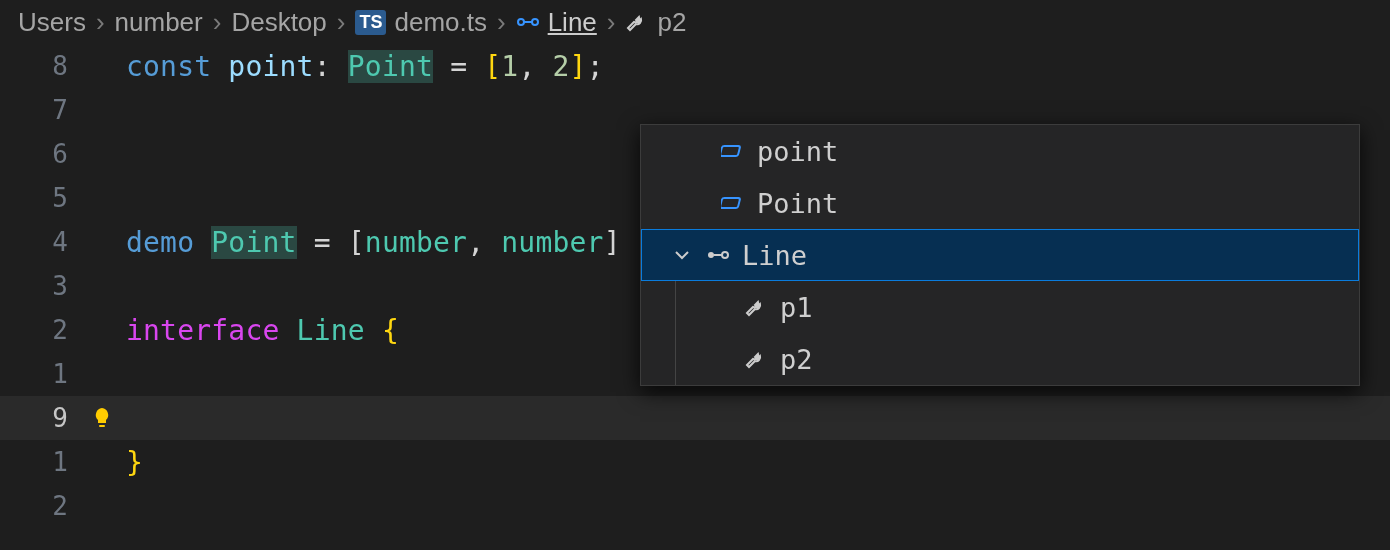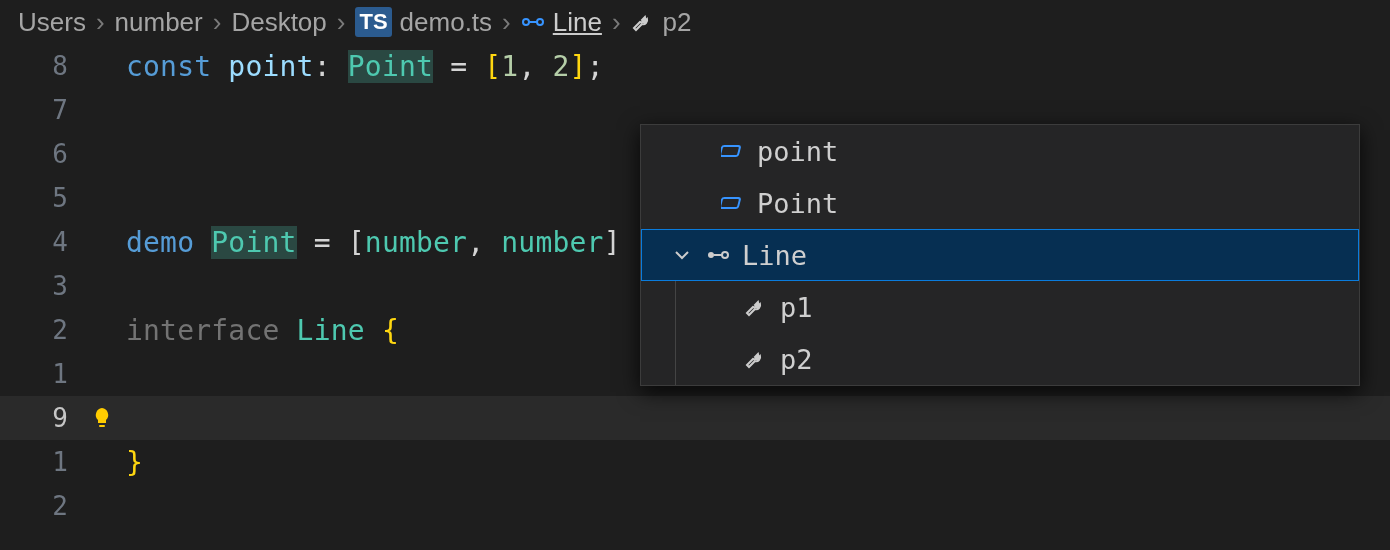--- a/index.html
+++ b/index.html
@@ -26,21 +26,21 @@
     color: #7a7a7a;
     padding: 0 6px;
   }
   .bc-item { display: flex; align-items: center; gap: 8px; }
   .bc-item.underline span.lbl { text-decoration: underline; color:#cccccc; }
   .bc-item .lbl { color:#a5a5a5; }
   .ts-badge {
     background: #2b5b8f;
     color: #ffffff;
     font-weight: bold;
-    font-size: 22px;
+    font-size: 18px;
     padding: 2px 4px;
     border-radius: 3px;
   }
 
   
   .editor {
     position: relative;
     font-family: Menlo, Consolas, monospace;
     font-size: 28px;
   }
@@ -70,21 +70,21 @@
     white-space: pre;
     letter-spacing: 0.2px;
     text-align: center;
   }
   .tk-kw { color:#569cd6; }
   .tk-name { color:#9cdcfe; }
   .tk-type { color:#4ec9b0; }
   .tk-punc { color:#d4d4d4; }
   .tk-num { color:#b5cea8; }
   .tk-brace { color:#ffd710; }
-  .tk-if { color:#737373; }
+  .tk-if { color:#d946ef; }
   .tk-hl { background: rgba(78,201,176,0.25); }
   .tk-hl2 { background: rgba(128,128,128,0.35); }
   .ind-guide { border-left: 1px solid #404040; padding-left: 0; display:inline-block; height:44px; vertical-align:middle;}
 
   
   .outline {
     position: absolute;
     left: 640px;
     top: 80px;
     width: 720px;

